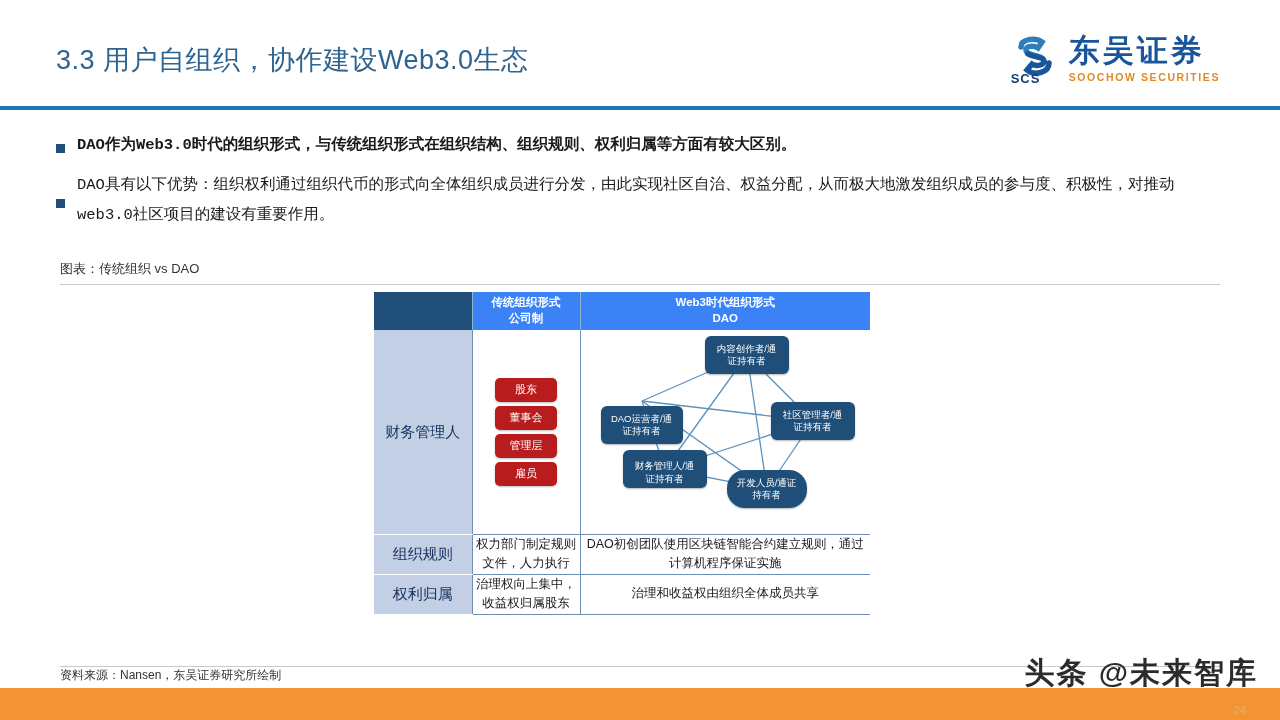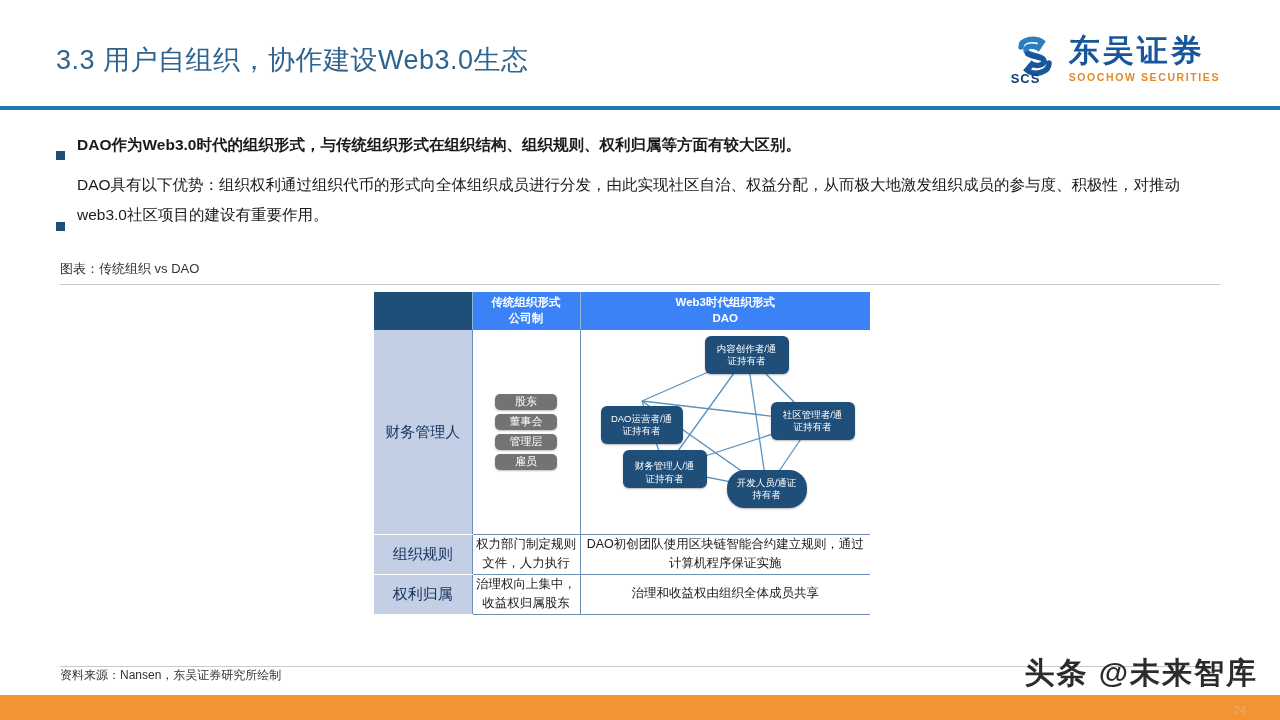--- a/index.html
+++ b/index.html
@@ -24,21 +24,21 @@
   .logo-text{display:flex;flex-direction:column;}
   .logo-cn{font-size:31px;font-weight:bold;color:#18559b;letter-spacing:3px;line-height:1;}
   .logo-en{font-size:10.5px;font-weight:bold;color:#e08a2a;letter-spacing:1.6px;margin-top:5px;}
   .scs{
     position:absolute;left:2px;bottom:-1px;font-size:13px;font-weight:bold;
     color:#123f77;letter-spacing:1px;font-family:"Liberation Sans",sans-serif;
   }
 
   
   .bullets{position:absolute;left:56px;top:130px;width:1170px;}
-  .bullet{display:flex;align-items:flex-end;margin-bottom:10px;}
+  .bullet{display:flex;align-items:center;margin-bottom:10px;font-family:Liberation Mono, monospace;}
   .sq{
     width:9px;height:9px;background:#1f4e79;flex:0 0 auto;margin-top:7px;margin-right:12px;
   }
   .btext{font-size:15.5px;color:#1a1a1a;line-height:1.95;}
   .btext.strong{font-weight:bold;}
 
   
   .fig-cap{
     position:absolute;left:60px;top:260px;width:1160px;
     font-size:13px;color:#333;padding-bottom:6px;border-bottom:1px solid #c9c9c9;
@@ -61,42 +61,42 @@
     border-bottom:1px solid #6b8fb5;border-left:1px solid #6b8fb5;padding:10px 8px;
   }
   .cell.diagram{padding:0;height:204px;position:relative;}
   .col-a{width:98px;}
   .col-b{width:108px;}
   .col-c{width:290px;}
 
   
   .hier{display:flex;flex-direction:column;align-items:center;justify-content:center;height:100%;}
   .hnode{
-    width:62px;height:16px;background:#737373;color:#fff;border-radius:5px;
+    width:62px;height:24px;background:#b91c1c;color:#fff;border-radius:5px;
     display:flex;align-items:center;justify-content:center;font-size:11px;
     box-shadow:0 1px 2px rgba(0,0,0,.25);
   }
   .harrow-wrap{display:flex;flex-direction:column;align-items:center;margin:2px 0;}
 
   
   .net{position:absolute;inset:0;}
   .net svg{position:absolute;left:0;top:0;}
   .nnode{
     position:absolute;background:#1f4e79;color:#fff;border-radius:6px;
     font-size:9.5px;line-height:1.3;text-align:center;
     display:flex;align-items:center;justify-content:center;
     box-shadow:0 1px 2px rgba(0,0,0,.28);padding:3px 4px;box-sizing:border-box;
   }
 
   
   .src{
     position:absolute;left:60px;bottom:36px;width:1160px;
     font-size:12px;color:#333;border-top:1px solid #c9c9c9;
   }
-  .bottom-bar{position:absolute;left:0;bottom:0;width:1280px;height:25px;background:#f39434;font-weight:bold;}
+  .bottom-bar{position:absolute;left:0;bottom:0;width:1280px;height:32px;background:#f39434;font-weight:bold;}
   .watermark{
     position:absolute;right:22px;bottom:26px;font-size:30px;color:#1a1a1a;
     font-weight:bold;letter-spacing:2px;opacity:.92;white-space:nowrap;
   }
   .page-num{
     position:absolute;right:34px;bottom:4px;font-size:11px;color:#e9a65a;
   }
 </style>
 </head>
 <body>

